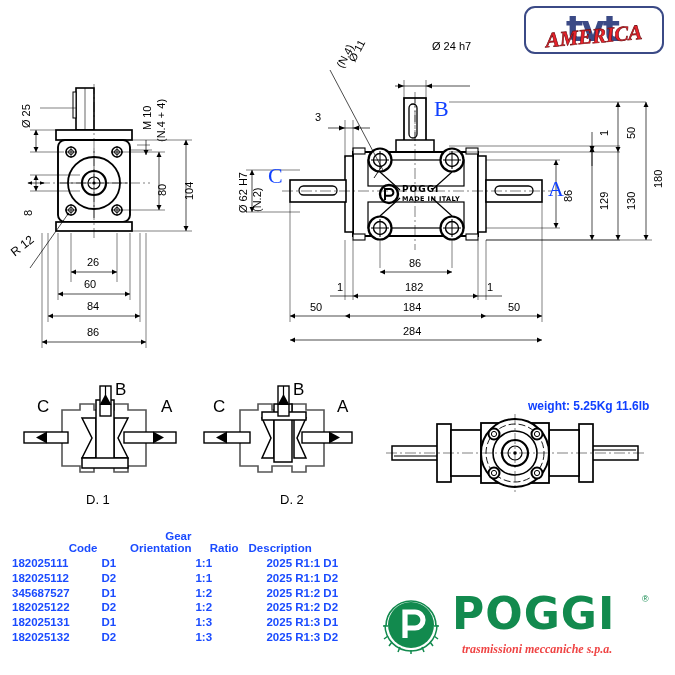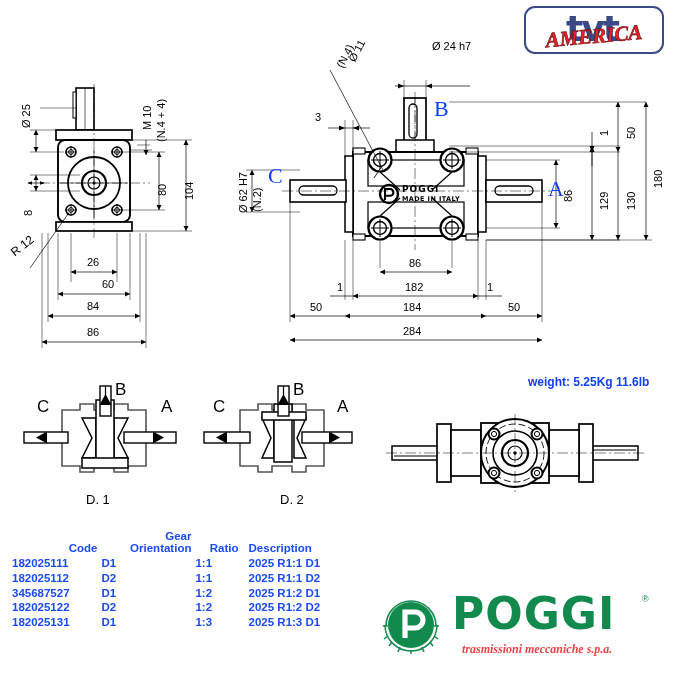--- a/index.html
+++ b/index.html
@@ -36,35 +36,36 @@
     color:#000;
     white-space:nowrap;
   }
   .weight{
     position:absolute;
     font-family:"Liberation Sans",sans-serif;
     font-size:12px;
     font-weight:bold;
     color:#1040ff;
     white-space:nowrap;
+    margin-top:24px;
   }
 
   
   #codetable{
     position:absolute;left:8px;top:530px;width:350px;
     font-family:"Liberation Sans",sans-serif;
     font-size:11.5px;
     font-weight:bold;
     color:#1a4bff;
   }
   #codetable table{border-collapse:collapse;width:100%;}
   #codetable th{font-weight:bold;padding:0 2px 1px 2px;text-align:right;line-height:1.08;vertical-align:bottom;}
   #codetable td{padding:1px 2px;line-height:1.12;}
   #codetable td.code{text-align:left;padding-left:4px;}
-  #codetable td.desc{text-align:left;padding-left:8px;}
+  #codetable td.desc{text-align:center;padding-left:8px;}
   #codetable th.desc{text-align:left;padding-left:8px;}
 
   
   #tvt{position:absolute;left:512px;top:2px;width:160px;height:52px;}
   #tvt .frame{
     position:absolute;left:12px;top:4px;width:136px;height:44px;
     border:2.5px solid #3b4a86;border-radius:11px;background:#fff;
   }
   #tvt .tvttext{
     position:absolute;left:0;top:0;width:160px;height:52px;
@@ -455,21 +456,21 @@
   </svg>
 
   <div class="dim v" style="left:20px;top:128px;">Ø 25</div>
   <div class="dim v" style="left:141px;top:130px;">M 10</div>
   <div class="dim v" style="left:155px;top:142px;">(N.4 + 4)</div>
   <div class="dim v" style="left:22px;top:216px;">8</div>
   <div class="dim v" style="left:156px;top:196px;">80</div>
   <div class="dim v" style="left:183px;top:200px;">104</div>
   <div class="dim" style="left:8px;top:248px;transform:rotate(-38deg);transform-origin:0 0;font-size:12px;">R 12</div>
   <div class="dim" style="left:87px;top:256px;">26</div>
-  <div class="dim" style="left:102px;top:278px;">60</div>
+  <div class="dim" style="left:84px;top:278px;">60</div>
   <div class="dim" style="left:87px;top:300px;">84</div>
   <div class="dim" style="left:87px;top:326px;">86</div>
 
   <div class="dim" style="left:432px;top:40px;">Ø 24 h7</div>
   <div class="dim" style="left:346px;top:58px;transform:rotate(-62deg);transform-origin:0 0;">Ø 11</div>
   <div class="dim" style="left:334px;top:64px;transform:rotate(-62deg);transform-origin:0 0;">(N.4)</div>
   <div class="dim" style="left:315px;top:111px;">3</div>
   <div class="dim v" style="left:237px;top:213px;">Ø 62 H7</div>
   <div class="dim v" style="left:251px;top:212px;">(N.2)</div>
   <div class="dim v" style="left:598px;top:136px;">1</div>
@@ -555,20 +556,26 @@
           <td>D2</td>
           <td>1:2</td>
           <td class="desc">2025 R1:2 D2</td>
         </tr>
         <tr>
           <td class="code">182025131</td>
           <td>D1</td>
           <td>1:3</td>
           <td class="desc">2025 R1:3 D1</td>
         </tr>
+        <tr>
+          <td class="code">182025132</td>
+          <td>D2</td>
+          <td>1:3</td>
+          <td class="desc">2025 R1:3 D2</td>
+        </tr>
       </tbody>
     </table>
   </div>
 
   <div id="poggi">
     <svg class="gearmark" viewBox="0 0 66 62">
       <g stroke="#128a4e" fill="none" stroke-width="1.6">
         <path d="M8,34 a25,25 0 0 1 50,0"></path>
         <path d="M5,34 h5 M56,34 h5"></path>
       </g>

